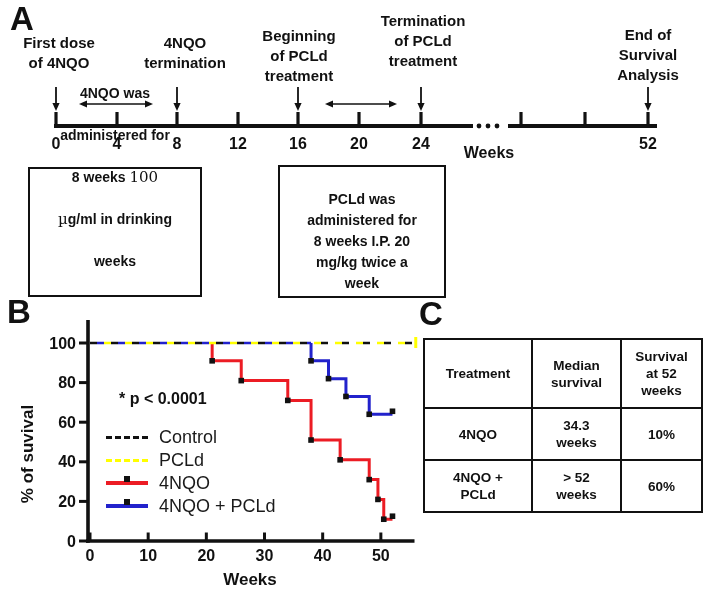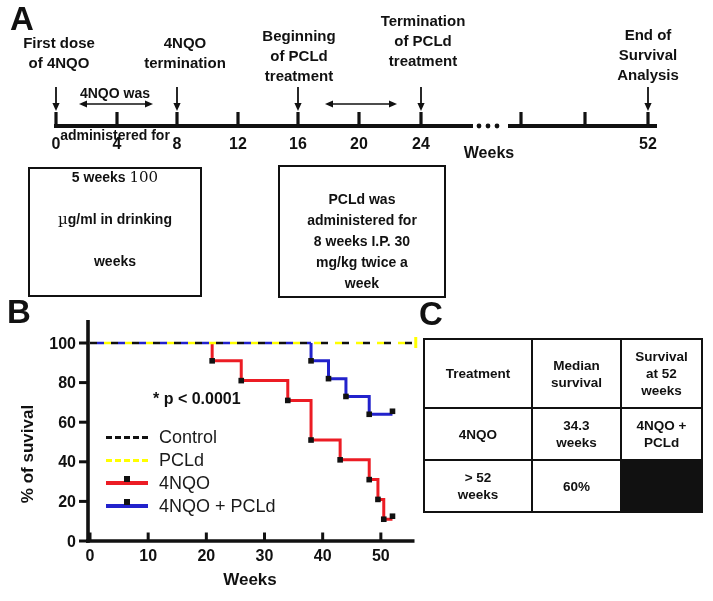--- a/index.html
+++ b/index.html
@@ -6,21 +6,21 @@
   .stage{position:relative;width:713px;height:601px;background:#fff;overflow:hidden;
          font-family:"Liberation Sans",sans-serif;color:#111;}
   .panel-letter{position:absolute;font-weight:bold;font-size:33px;line-height:1;}
   svg{position:absolute;left:0;top:0;}
   .ev{position:absolute;transform:translateX(-50%);text-align:center;font-weight:bold;
       font-size:15px;line-height:20px;white-space:pre-line;}
   .infobox{position:absolute;border:2px solid #111;display:flex;align-items:flex-end;
       justify-content:center;text-align:center;font-weight:bold;font-size:14px;line-height:21px;
       white-space:pre-line;padding:2px;}
   .serif{font-family:"DejaVu Serif",serif;font-weight:normal;font-size:15px;}
-  .pvalue{position:absolute;left:119px;top:390px;font-weight:bold;font-size:16px;margin-left:34px;}
+  .pvalue{position:absolute;left:119px;top:390px;font-weight:bold;font-size:16px;}
   .ylabelB{position:absolute;left:-82px;top:444px;width:220px;height:20px;text-align:center;
       font-weight:bold;font-size:17px;transform:rotate(-90deg);}
   .xlabelB{position:absolute;left:150px;top:570px;width:200px;text-align:center;
       font-weight:bold;font-size:17px;}
   .legend{position:absolute;left:106px;top:428px;display:flex;flex-direction:column;gap:5px;justify-content:flex-end;}
   .legend-row{display:flex;align-items:center;height:18px;}
   .swatch{width:42px;margin-right:11px;flex:0 0 42px;}
   .sw-dash{height:0;border-top:3.4px dashed #111;}
   .sw-solid{height:3.2px;position:relative;}
   .sw-marker{position:absolute;left:18px;top:-5px;width:6px;height:6px;background:#111;}
@@ -92,29 +92,29 @@
 of PCLd
 treatment</div>
   <div class="ev" style="left: 648px; top: 25px;">End of
 Survival
 Analysis</div>
 
   <div class="infobox" style="left:28px;top:167px;width:166px;height:122px;">
     <div>
       <div>4NQO was</div>
       <div>administered for</div>
-      <div><span>5 weeks </span><span class="serif">100</span></div>
+      <div><span>8 weeks </span><span class="serif">100</span></div>
       <div><span class="serif">µ</span><span>g/ml in drinking</span></div>
       <div>weeks</div>
     </div>
   </div>
 
   <div class="infobox" style="left:278px;top:165px;width:160px;height:125px;">PCLd was
 administered for
-8 weeks I.P. 30
+8 weeks I.P. 20
 mg/kg twice a
 week</div>
 
 
   <div class="panel-letter" style="left:7px;top:295px;">B</div>
 
   <svg id="svgB" style="top:295px;" width="430" height="306" viewBox="0 295 430 306">
       <line x1="88" y1="320" x2="88" y2="542.8" stroke="#111" stroke-width="3.6"></line>
       <line x1="86" y1="541" x2="414.5" y2="541" stroke="#111" stroke-width="3.6"></line>
       <line x1="79" y1="541" x2="88" y2="541" stroke="#111" stroke-width="3"></line>
@@ -194,20 +194,21 @@
   <div class="ctable">
     <div class="cell">Treatment</div>
     <div class="cell">Median
 survival</div>
     <div class="cell">Survival
 at 52
 weeks</div>
     <div class="cell">4NQO</div>
     <div class="cell">34.3
 weeks</div>
+    <div class="cell">10%</div>
     <div class="cell">4NQO +
 PCLd</div>
     <div class="cell">&gt; 52
 weeks</div>
     <div class="cell">60%</div>
   </div>
 
 </div>
 
 </body></html>

